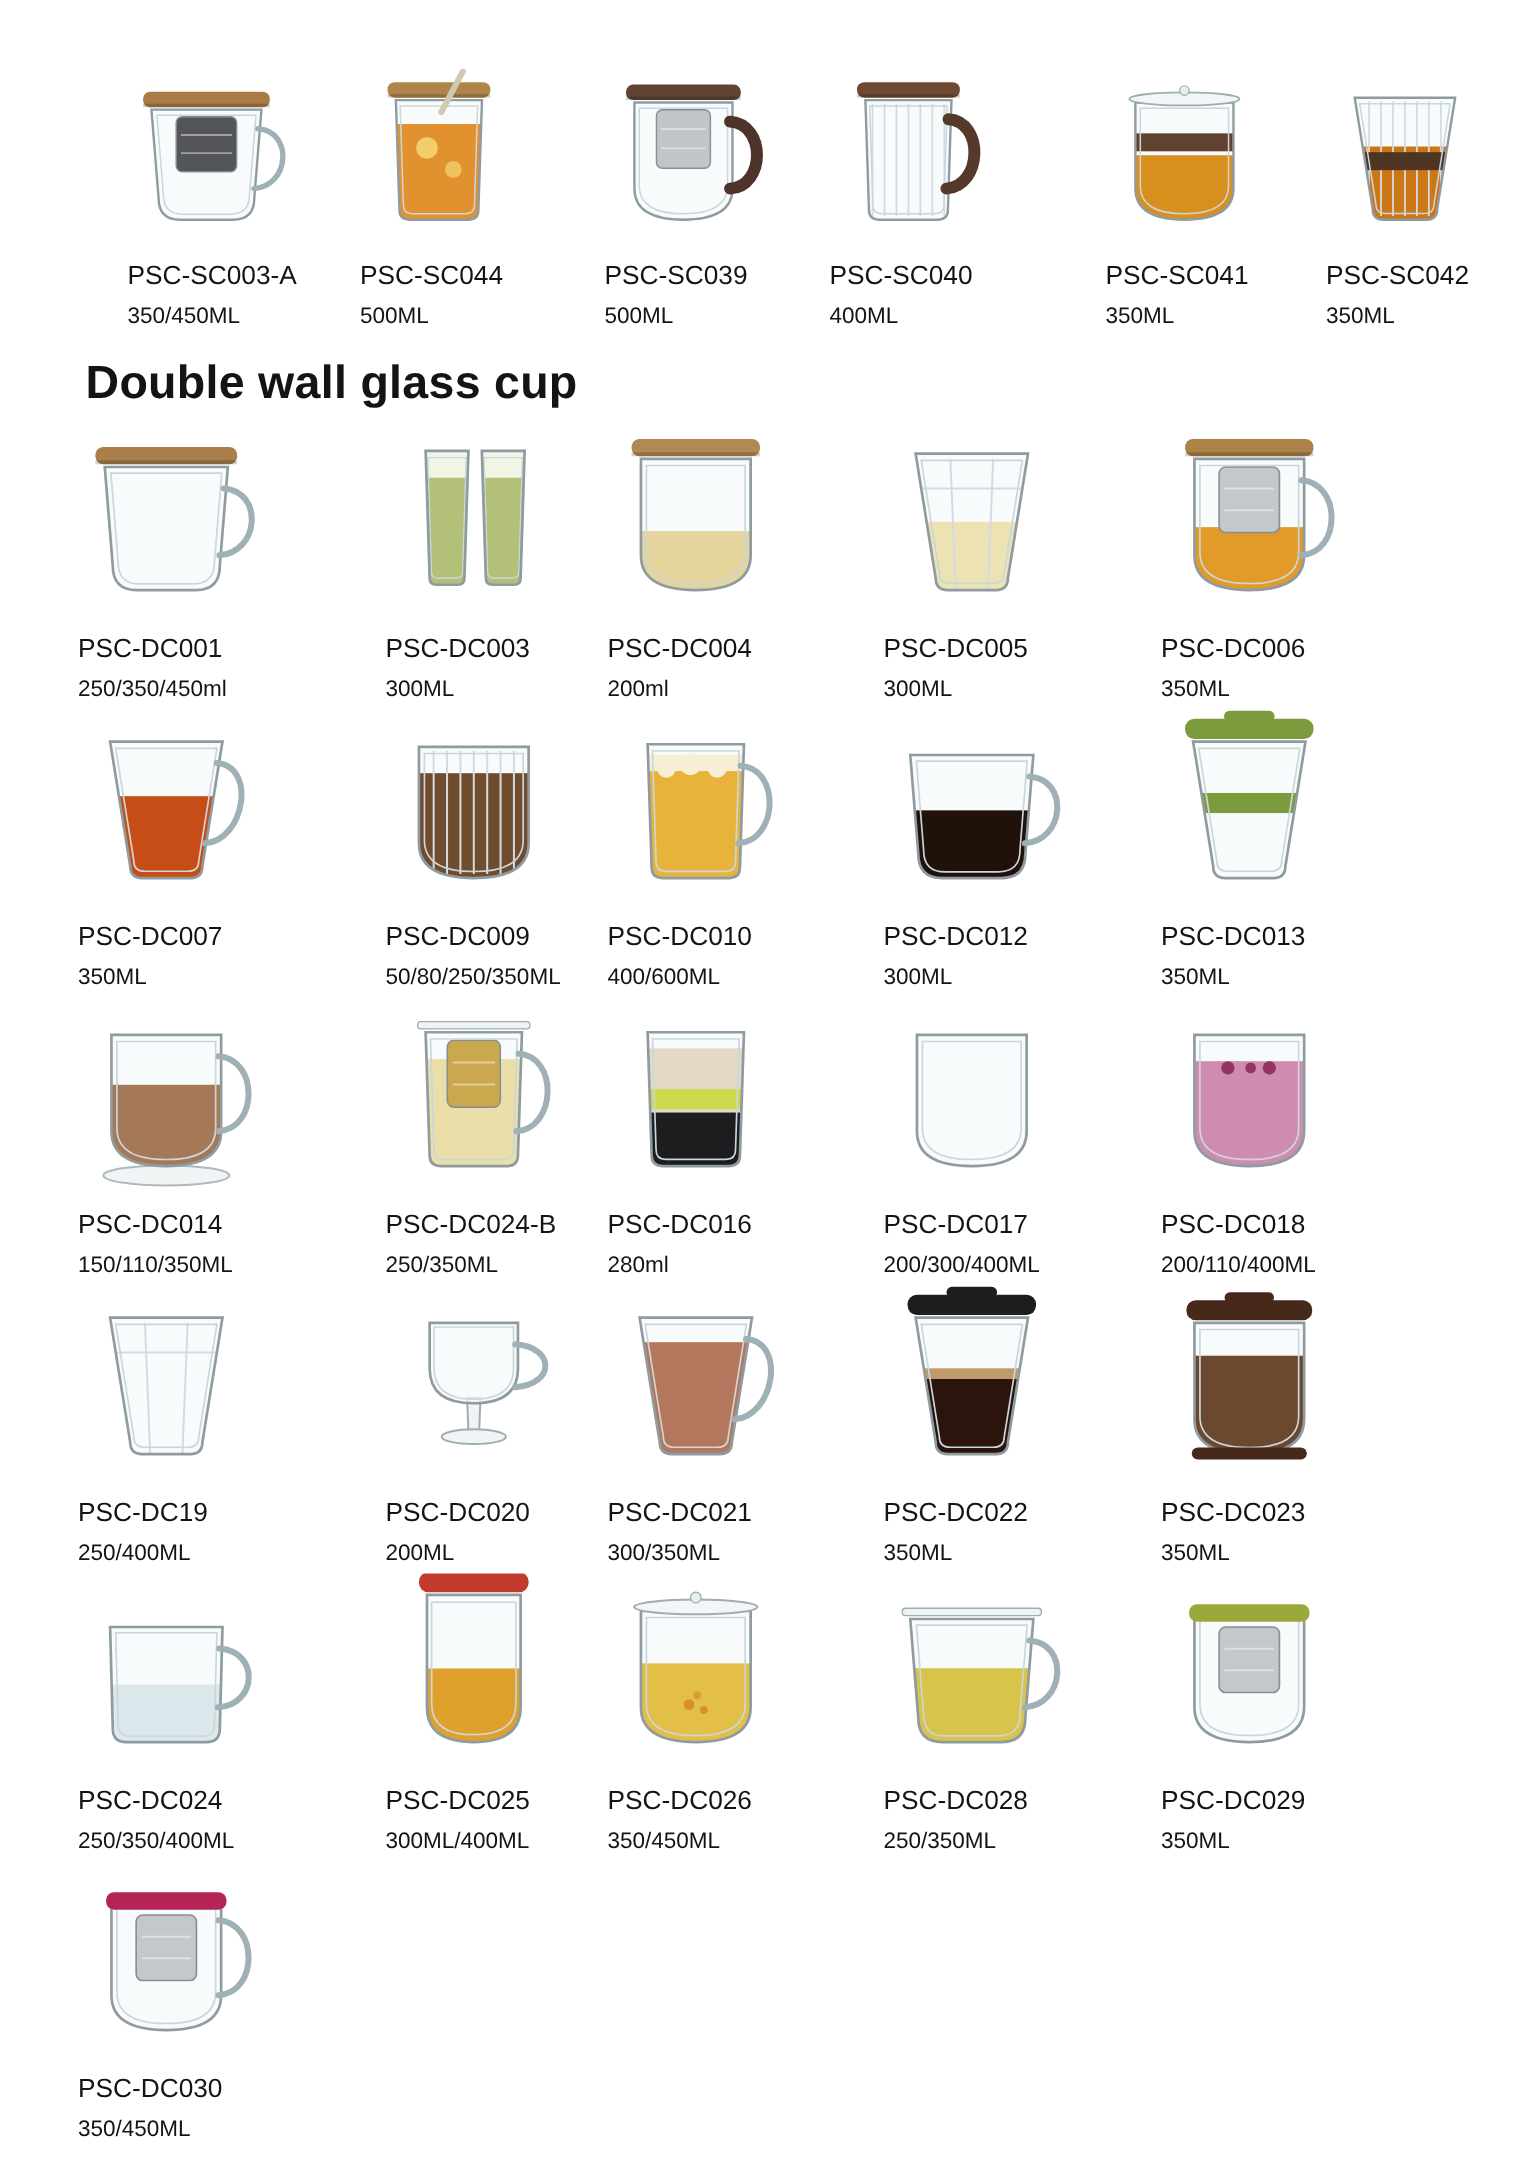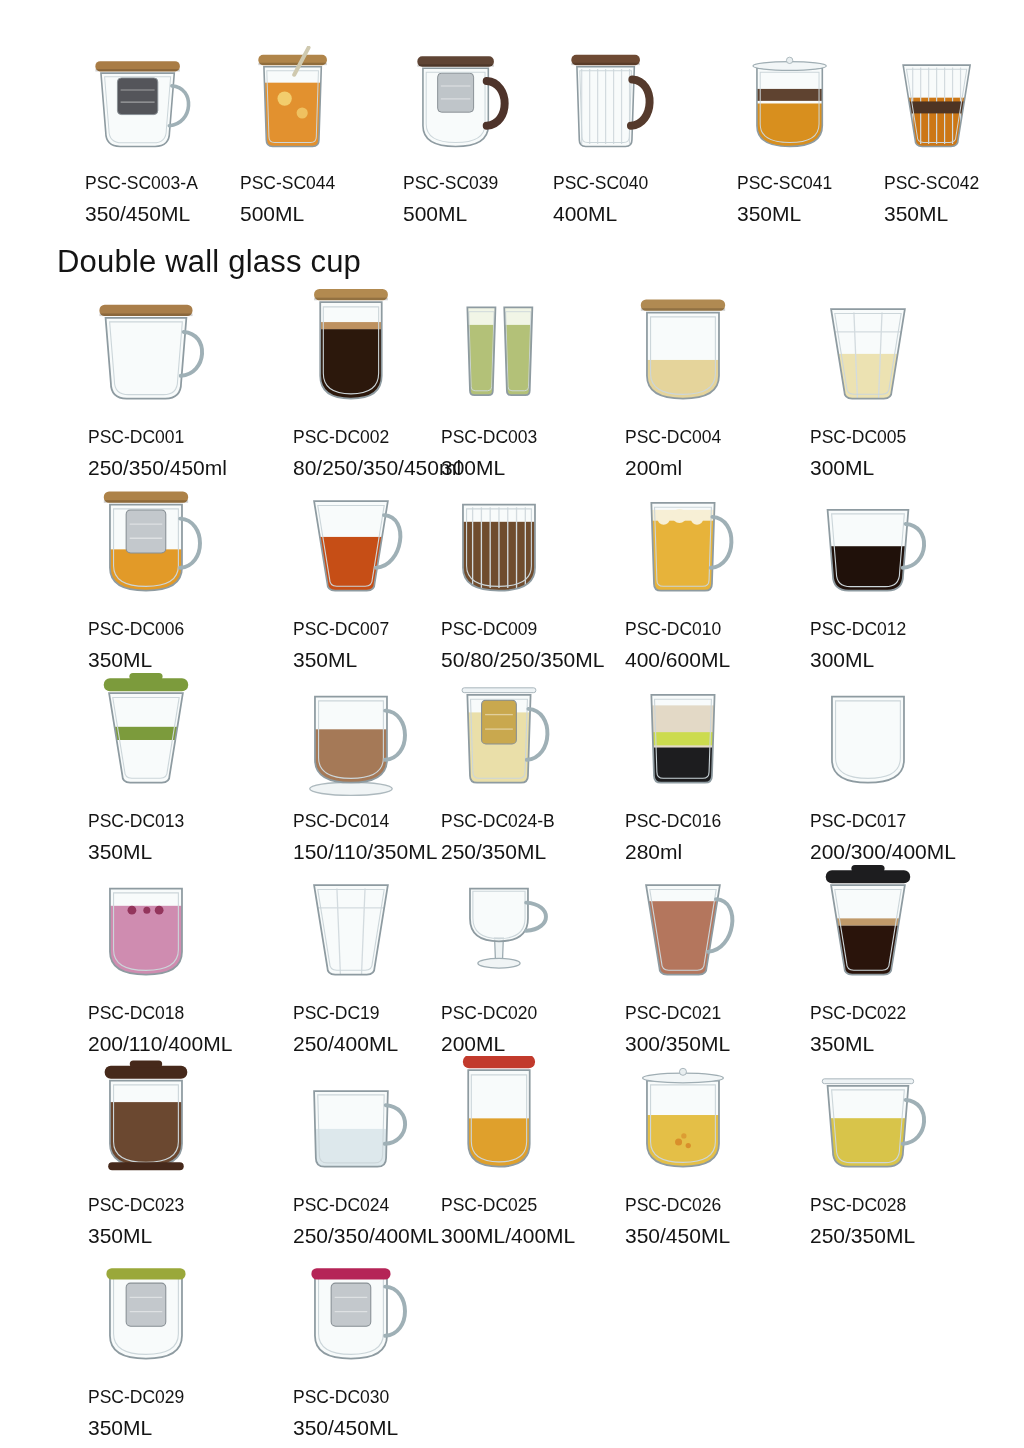--- a/index.html
+++ b/index.html
@@ -2,29 +2,29 @@
 <html><head>
 <meta charset="utf-8">
 <style>
   *{box-sizing:border-box}
   html,body{margin:0;padding:0}
   body{
     width:1024px;height:1448px;background:#ffffff;
     font-family:"Liberation Sans","DejaVu Sans",sans-serif;color:#141414;overflow:hidden;
   }
   .sw-grid{display:grid;grid-template-columns:155px 163px 150px 184px 147px 139px;padding:46px 12px 0 85px}
-  .dw-grid{display:grid;grid-template-columns:205px 148px 184px 185px 214px;grid-auto-rows:192px;padding-left:88px}
+  .dw-grid{display:grid;grid-template-columns:205px 148px 184px 185px 214px;grid-auto-rows:192px;padding-left:52px}
   .card{display:flex;flex-direction:column;align-items:flex-start}
   .img{display:flex;align-items:flex-end}
   .sw-grid .img{height:118px}
   .dw-grid .img{height:132px}
   .img svg{display:block;height:100%}
   .code{font-size:17.5px;margin-top:9px;white-space:nowrap}
-  .vol{font-size:21px;margin-top:8px;white-space:nowrap}
-  .heading{font-size:31px;font-weight:400;margin:18px 0 8px 57px;letter-spacing:.2px}
+  .vol{font-size:15px;margin-top:8px;white-space:nowrap}
+  .heading{font-size:31px;font-weight:700;margin:18px 0 8px 57px;letter-spacing:.2px}
 </style>
 </head>
 <body>
 
 <section>
   <div id="sw-grid" class="sw-grid">
       <div class="card">
     <div class="img">
           <svg viewBox="0 0 150 148" xmlns="http://www.w3.org/2000/svg">
             <defs>
@@ -188,40 +188,20 @@
             <path d="M108.95652173913044,50 C138.95652173913044,52 135.69565217391306,98 105.69565217391305,100" fill="none" stroke="#9fb0b6" stroke-width="4.5" stroke-linecap="round"></path>
           </svg>
         </div>
     <div class="code">PSC-DC001</div>
     <div class="vol">250/350/450ml</div>
   </div>
       <div class="card">
     <div class="img">
           <svg viewBox="0 0 150 148" xmlns="http://www.w3.org/2000/svg">
             <defs>
-              <clipPath id="bdw1">
-                <path d="M31,16 L101,16 L101,100 Q101,126 66,126 Q31,126 31,100 Z"></path>
-              </clipPath>
-            </defs>
-            <path d="M31,16 L101,16 L101,100 Q101,126 66,126 Q31,126 31,100 Z" fill="#f5f9fa" opacity="0.75"></path>
-            <rect x="0" y="46.8" width="150" height="79.2" fill="#2c180c" clip-path="url(#bdw1)"></rect>
-            <rect x="0" y="38.8" width="150" height="8" fill="#bd9160" clip-path="url(#bdw1)"></rect>
-            <path d="M31,16 L101,16 L101,100 Q101,126 66,126 Q31,126 31,100 Z" fill="none" stroke="#ccd6da" stroke-width="1.4" transform="translate(6.60,7.10) scale(0.9)"></path>
-            <path d="M31,16 L101,16 L101,100 Q101,126 66,126 Q31,126 31,100 Z" fill="none" stroke="#8e9ba1" stroke-width="2"></path>
-            <rect x="24" y="1" width="84" height="13" rx="6" fill="#b28a50"></rect>
-            <rect x="24" y="11" width="84" height="3" fill="rgba(0,0,0,0.18)"></rect>
-          </svg>
-        </div>
-    <div class="code">PSC-DC002</div>
-    <div class="vol">80/250/350/450ml</div>
-  </div>
-      <div class="card">
-    <div class="img">
-          <svg viewBox="0 0 150 148" xmlns="http://www.w3.org/2000/svg">
-            <defs>
               <clipPath id="pdw20">
                 <path d="M30,22 L62,22 L59,117 Q59,122 54,122 L38,122 Q33,122 33,117 Z"></path>
               </clipPath>
             </defs>
             <path d="M30,22 L62,22 L59,117 Q59,122 54,122 L38,122 Q33,122 33,117 Z" fill="#eef3e2" opacity="0.85"></path>
             <rect x="26" y="42" width="40" height="90" fill="#b3c178" clip-path="url(#pdw20)"></rect>
             <path d="M30,22 L62,22 L59,117 Q59,122 54,122 L38,122 Q33,122 33,117 Z" fill="none" stroke="#cdd7da" stroke-width="1.2" transform="translate(4.60,7.2) scale(0.9)"></path>
             <path d="M30,22 L62,22 L59,117 Q59,122 54,122 L38,122 Q33,122 33,117 Z" fill="none" stroke="#8e9ba1" stroke-width="2"></path>
             <defs>
               <clipPath id="pdw21">

